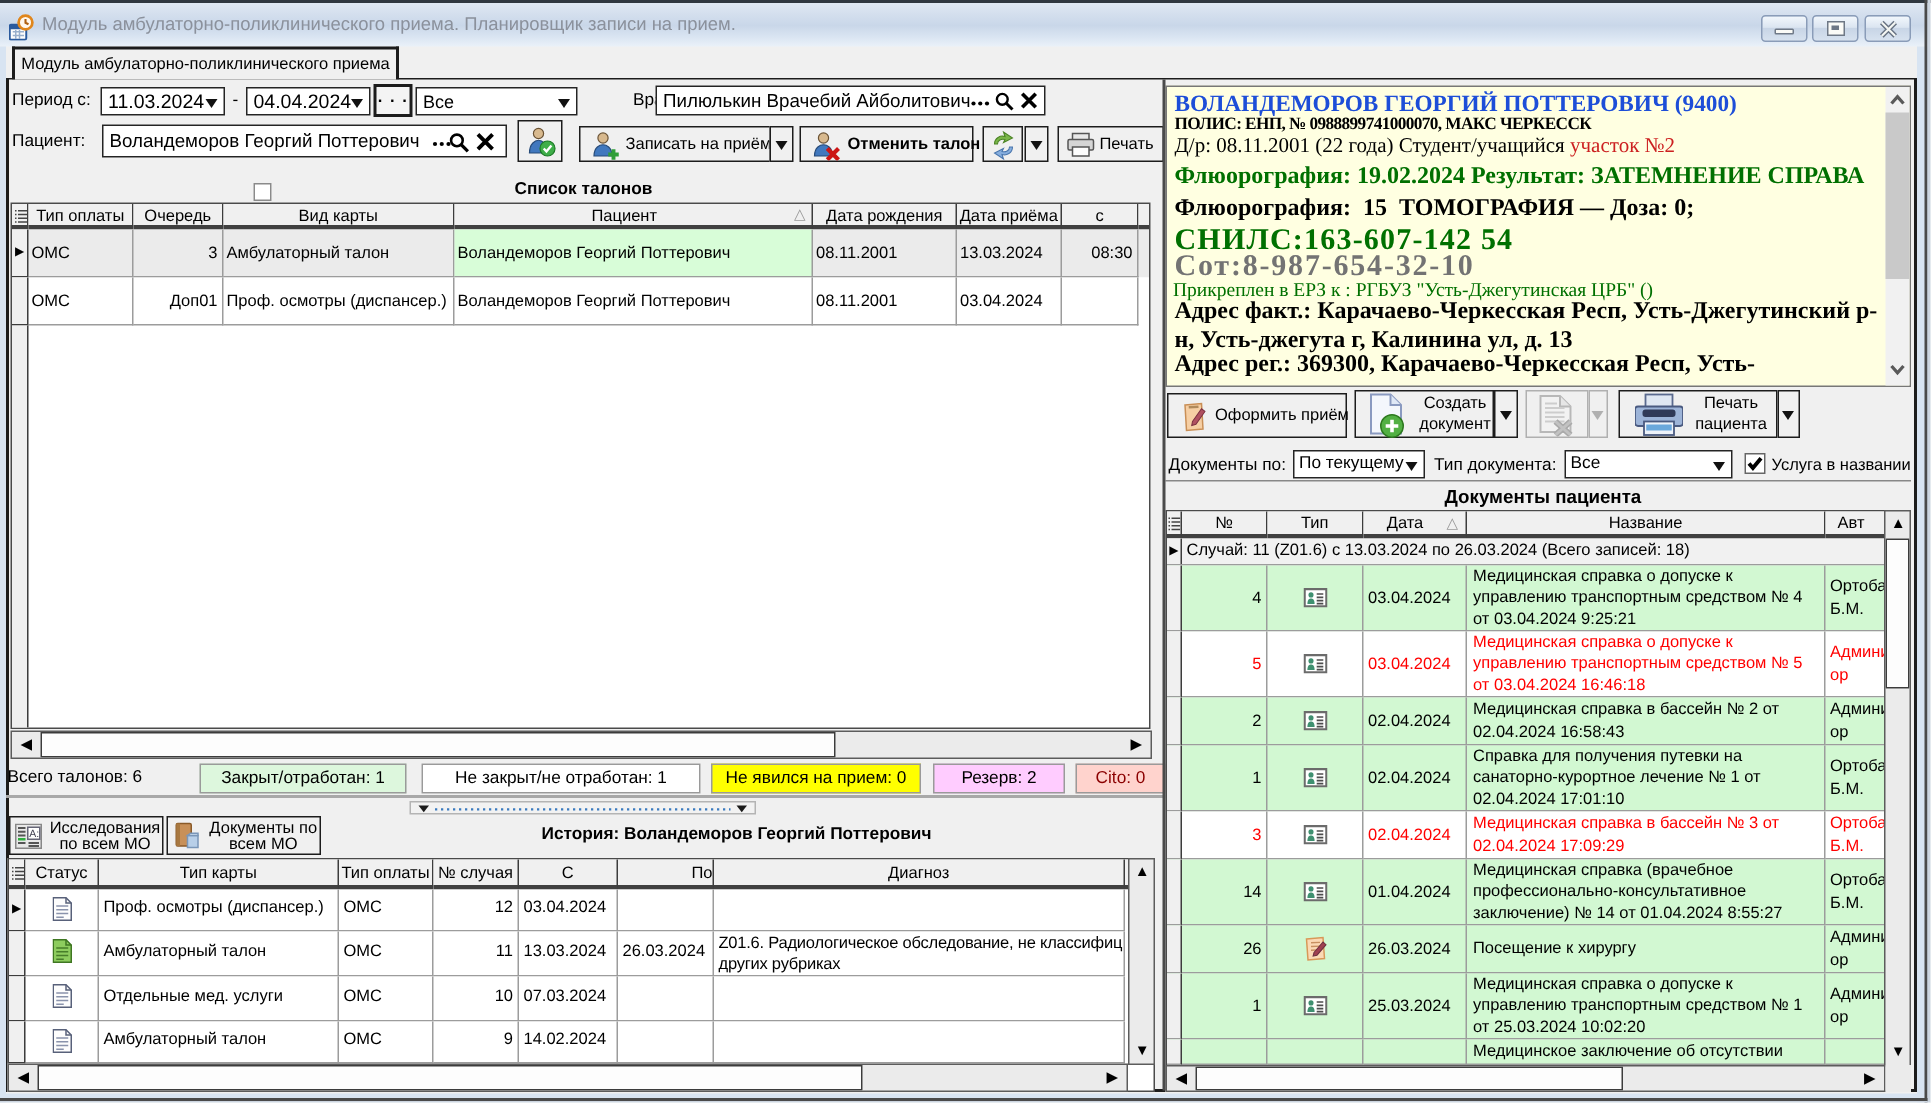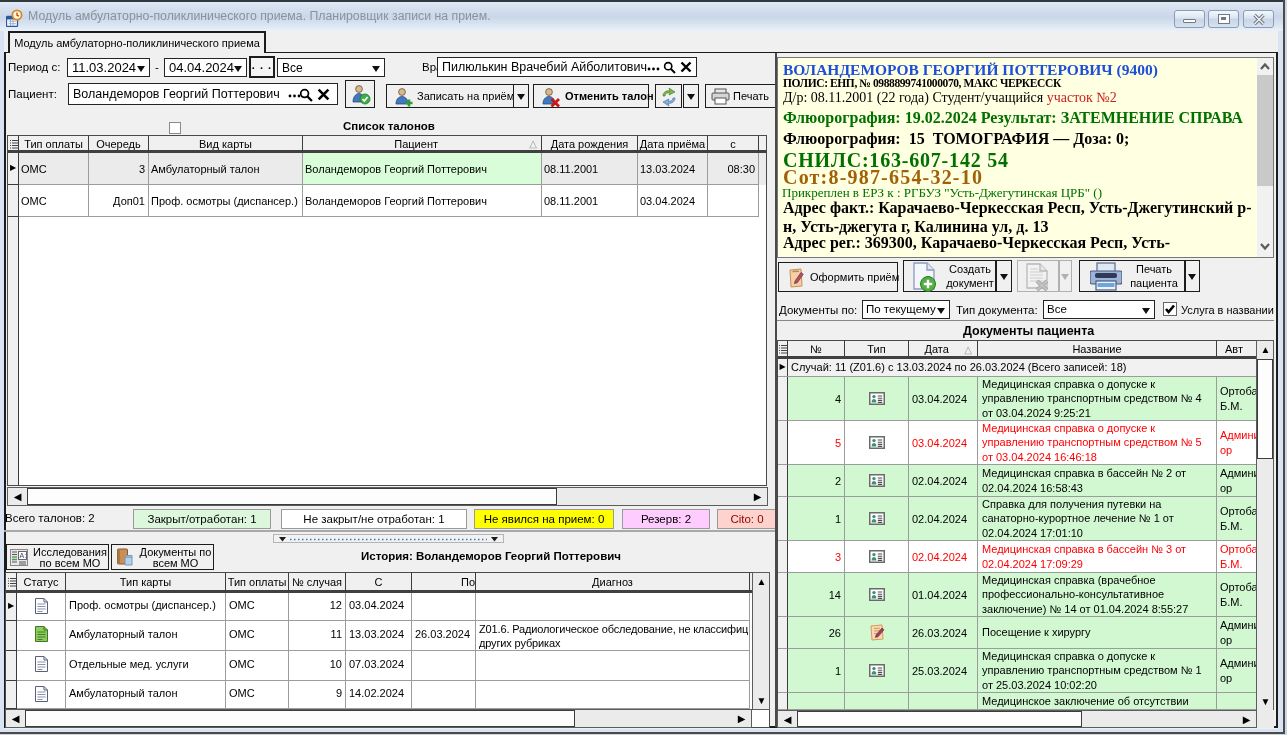--- a/index.html
+++ b/index.html
@@ -221,21 +221,21 @@
     <div style="flex:1;"></div>
   </div>
   <div class="abs" style="left:8px; top:217px; width:11px; height:268px; background:#f0f0f0; border-right:1px solid #3c3c3c;"></div>
 
   <div class="abs sbar" style="left:7px; top:487px; width:761px; height:19px;">
     <div class="sarr" style="left:2px; top:1px; width:15px; height:15px;">◀</div>
     <div class="sthumb" style="left:19px; top:0px; width:530px; height:17px;"></div>
     <div class="sarr" style="right:2px; top:1px; width:15px; height:15px;">▶</div>
   </div>
 
-  <div class="abs lbl" style="left:5px; top:512px;">Всего талонов: 2</div>
+  <div class="abs lbl" style="left:5px; top:512px;">Всего талонов: 6</div>
   <div class="abs" style="left:133px; top:509px; width:138px; height:20px; background:#ddf7dd; font-size:11.5px; border:1px solid #9a9a9a; text-align:center; line-height:18px;">Закрыт/отработан: 1</div>
   <div class="abs" style="left:281px; top:509px; width:186px; height:20px; background:#fff; font-size:11.5px; border:1px solid #9a9a9a; text-align:center; line-height:18px;">Не закрыт/не отработан: 1</div>
   <div class="abs" style="left:474px; top:509px; width:140px; height:20px; background:#ffff00; font-size:11.5px; border:1px solid #9a9a9a; text-align:center; line-height:18px;">Не явился на прием: 0</div>
   <div class="abs" style="left:622px; top:509px; width:88px; height:20px; background:#ffccff; font-size:11.5px; border:1px solid #9a9a9a; text-align:center; line-height:18px;">Резерв: 2</div>
   <div class="abs" style="left:717px; top:509px; width:60px; height:20px; background:#ffd3cd; font-size:11.5px; border:1px solid #9a9a9a; text-align:center; line-height:18px; overflow:hidden; color:#8b0000;">Cito: 0</div>
 
   <div class="abs" style="left:0px; top:530px; width:777px; height:2px; background:#a8a8a8;"></div>
   <div class="abs" style="left:273px; top:534px; width:231px; height:9px; border:1px solid #b4b4b4; background:#f2f2f2;">
     <svg width="229" height="7" viewBox="0 0 229 7" style="display:block;margin-top:1px;">
       <path d="M5 1 L12 1 L8.5 5.5 Z" fill="#1a1a1a"></path>
@@ -352,21 +352,21 @@
   </div>
 
   <div class="abs" style="left:777px; top:57px; width:497px; height:201px; border:1px solid #777; background:#ffffe1;"></div>
   <div class="abs" style="left:779px; top:58px; width:478px; height:199px; overflow:hidden; font-family:'Liberation Serif',serif; white-space:nowrap;">
     <div class="abs" style="left:4px; top:3px; font-size:15.5px; font-weight:bold; color:#1d4ed8;">ВОЛАНДЕМОРОВ ГЕОРГИЙ ПОТТЕРОВИЧ (9400)</div>
     <div class="abs" style="left:4px; top:19px; font-size:11.5px; font-weight:bold; letter-spacing:-0.4px;">ПОЛИС: ЕНП, № 0988899741000070, МАКС ЧЕРКЕССК</div>
     <div class="abs" style="left:4px; top:32px; font-size:14px;">Д/р: 08.11.2001 (22 года) Студент/учащийся <span style="color:#cc2020;">участок №2</span></div>
     <div class="abs" style="left:4px; top:51px; font-size:16px; font-weight:bold; color:#007000;">Флюорография: 19.02.2024 Результат: ЗАТЕМНЕНИЕ СПРАВА</div>
     <div class="abs" style="left:4px; top:72px; font-size:16px; font-weight:bold;">Флюорография:&nbsp; 15&nbsp; ТОМОГРАФИЯ — Доза: 0;</div>
     <div class="abs" style="left:4px; top:91px; font-size:20px; font-weight:bold; color:#007000; letter-spacing:0.8px;">СНИЛС:163-607-142 54</div>
-    <div class="abs" style="left:4px; top:108px; font-size:20px; font-weight:bold; color:#a16207; letter-spacing:1.2px;">Сот:8-987-654-32-10</div>
+    <div class="abs" style="left:4px; top:108px; font-size:20px; font-weight:bold; color:#737373; letter-spacing:1.2px;">Сот:8-987-654-32-10</div>
     <div class="abs" style="left:3px; top:127px; font-size:13px; color:#007000;">Прикреплен в ЕРЗ к : РГБУЗ "Усть-Джегутинская ЦРБ" ()</div>
     <div class="abs" style="left:4px; top:140px; font-size:16px; font-weight:bold; line-height:19px;">Адрес факт.: Карачаево-Черкесская Респ, Усть-Джегутинский р-<br>н, Усть-джегута г, Калинина ул, д. 13</div>
     <div class="abs" style="left:4px; top:176px; font-size:16px; font-weight:bold;">Адрес рег.: 369300, Карачаево-Черкесская Респ, Усть-</div>
   </div>
 
   <div class="abs" style="left:1257px; top:58px; width:16px; height:199px; background:#f1f1f1;">
     <svg style="position:absolute;left:2px;top:4px;" width="12" height="9" viewBox="0 0 12 9">
         <path d="M2 7 L6 2.5 L10 7" fill="none" stroke="#5a5a5a" stroke-width="2.2"></path>
       </svg>
     <div style="position:absolute;left:0;top:17px;width:16px;height:111px;background:#c9c9c9;"></div>

